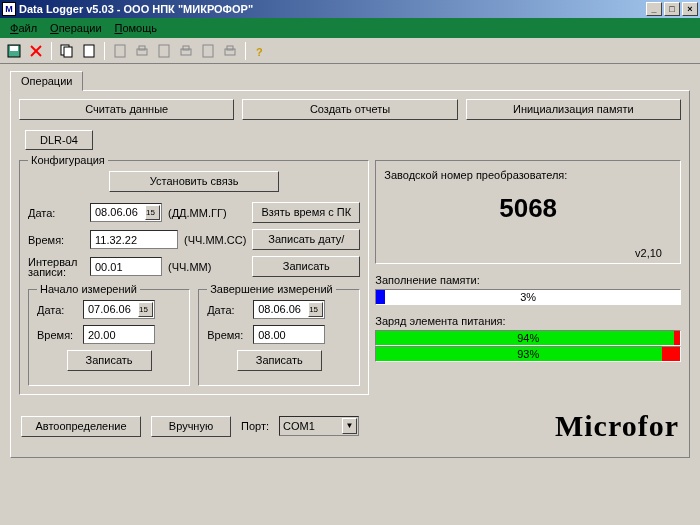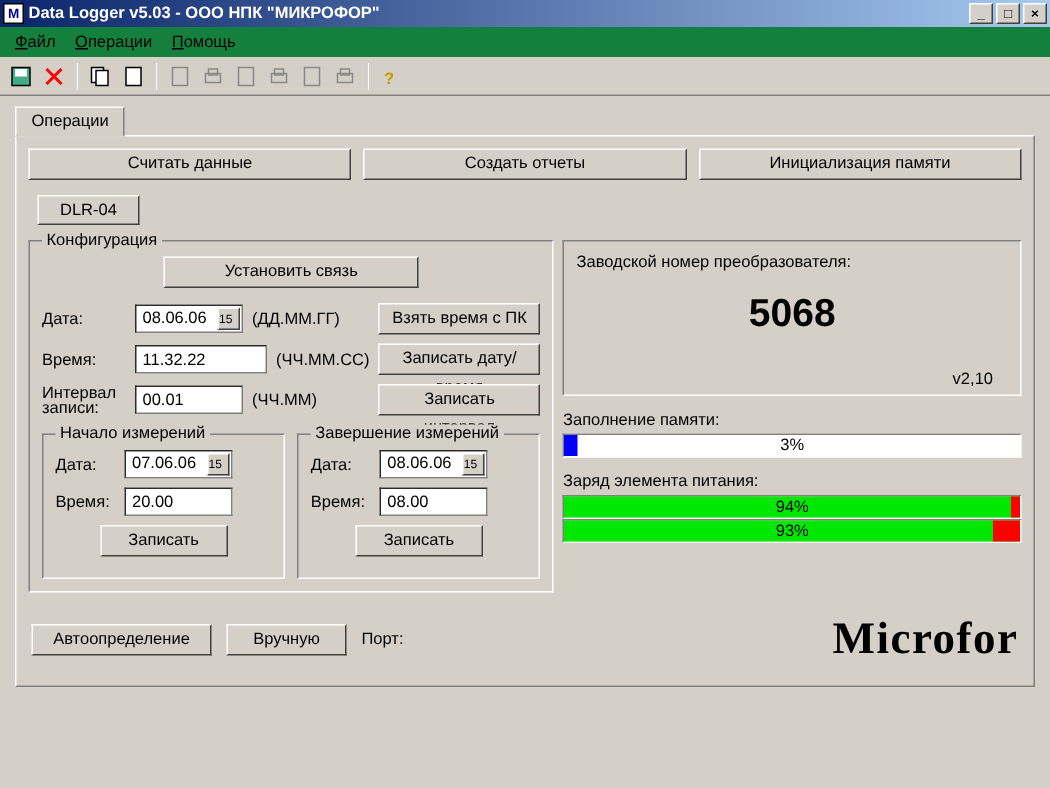--- a/index.html
+++ b/index.html
@@ -226,16 +226,20 @@
           <div class="pbad" style="width:6%"></div>
           <div class="ptxt">93%</div>
         </div>
       </div>
     </div>
 
     <div class="bottom">
       <div class="btn" style="width:120px">Автоопределение</div>
       <div class="btn" style="width:80px">Вручную</div>
       <span>Порт:</span>
+      <div class="combo">
+          <span>COM1</span>
+          <div class="drop">▼</div>
+        </div>
       <div class="brand">Microfor</div>
     </div>
   </div>
 </div>
 
 </body></html>

